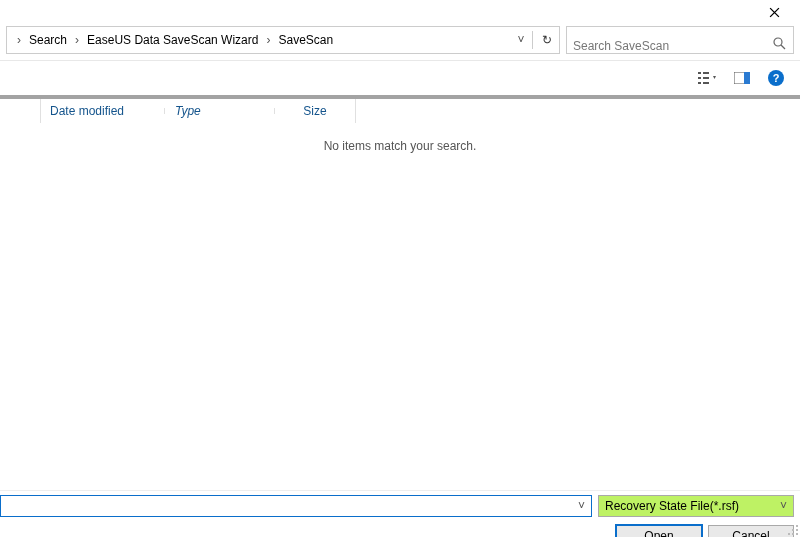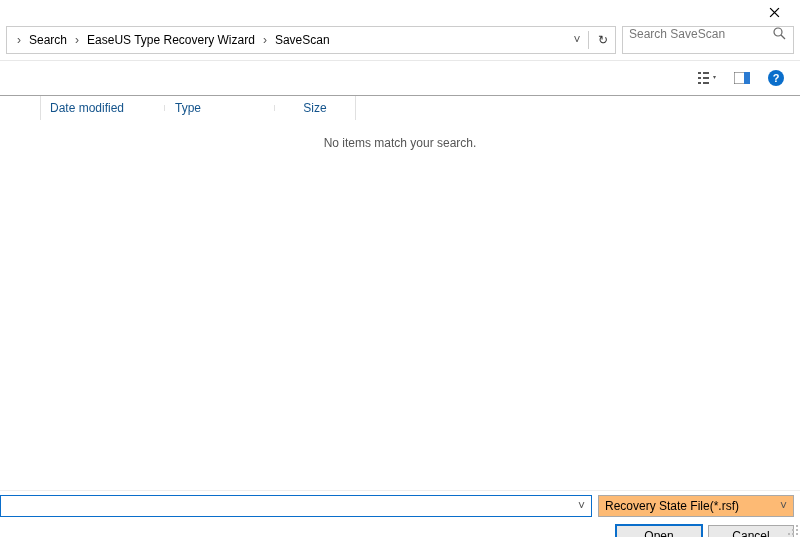--- a/index.html
+++ b/index.html
@@ -12,48 +12,48 @@
 
   
   .addr-row { height: 28px; margin: 2px 6px 6px 6px; display: flex; gap: 6px; }
   .addr-box { flex: 1; border: 1px solid #ccc; display: flex; align-items: center; padding-left: 4px; }
   .crumb-sep { padding: 0 6px; color: #555; }
   .crumb { padding: 0 2px; cursor: pointer; color: #000; }
   .addr-tail { margin-left: auto; display: flex; align-items: center; }
   .addr-dd { width: 18px; text-align: center; color: #555; cursor: pointer; }
   .addr-div { width: 1px; height: 18px; background: #ccc; margin: 0 2px; }
   .addr-refresh { width: 24px; text-align: center; cursor: pointer; color: #333; }
-  .search-box { width: 172px; border: 1px solid #ccc; display: flex; align-items: flex-start; padding: 0 6px; color: #888; }
+  .search-box { width: 228px; border: 1px solid #ccc; display: flex; align-items: flex-end; padding: 0 6px; color: #888; }
   .search-ph { flex: 1; color: #777; }
   .search-ico { width: 14px; color: #666; }
 
   .hr { height: 1px; background: #e8e8e8; margin: 0; }
 
   
   .toolbar-row { height: 34px; display: flex; justify-content: flex-end; align-items: center; padding-right: 10px; gap: 6px; }
   .tbtn { width: 28px; height: 22px; display: flex; align-items: center; justify-content: center; cursor: pointer; }
   .help-icon { width: 16px; height: 16px; background: #0a6ecb; color: #fff; border-radius: 50%; text-align: center; line-height: 16px; font-weight: bold; font-size: 11px; }
 
   
-  .content { position: relative; height: 396px; border-top: 1px solid #a3a3a3; border-bottom: 1px solid #eee; }
+  .content { position: relative; height: 396px; border-top: 4px solid #a3a3a3; border-bottom: 1px solid #eee; }
   .columns { position: absolute; left: 40px; top: 0; display: flex; height: 24px; align-items: center; }
   .col { color: #14548c; font-size: 12px; padding: 0 10px; position: relative; }
   .col::after { content: ""; position: absolute; right: 0; top: 4px; bottom: 4px; width: 1px; background: #e0e0e0; }
   .c-date { width: 125px; }
-  .c-type { width: 110px; }
+  .c-type { width: 110px; font-style: italic; }
   .c-size { width: 80px; text-align: center; }
   .c-size::after { display: none; }
   .col-edge { position: absolute; top: 0; height: 24px; width: 1px; background: #e0e0e0; }
   .empty-msg { position: absolute; left: 0; right: 0; top: 40px; text-align: center; color: #555; }
 
   
   .file-row { display: flex; gap: 6px; padding: 4px 6px 6px 0; align-items: center; }
   .filename-input { flex: 1; height: 22px; border: 1px solid #0a6ecb; display: flex; align-items: center; padding-left: 4px; }
   .dd-arrow { margin-left: auto; padding: 0 6px; color: #555; cursor: pointer; }
-  .filetype { width: 196px; height: 22px; border: 1px solid #a9a9a9; background: #fdba74; display: flex; align-items: center; padding-left: 6px; cursor: pointer; }
+  .filetype { width: 196px; height: 22px; border: 1px solid #a9a9a9; background: #bef264; display: flex; align-items: center; padding-left: 6px; cursor: pointer; }
 
   
   .btn-row { display: flex; justify-content: flex-end; gap: 6px; padding: 2px 6px 6px 6px; }
   .btn { width: 86px; height: 22px; border: 1px solid #a9a9a9; background: #e9e9e9; text-align: center; line-height: 20px; cursor: pointer; }
   .btn.primary { border: 1px solid #0a6ecb; outline: 1px solid #0a6ecb; }
 
   
   .grip { position: absolute; right: 1px; bottom: 1px; width: 12px; height: 12px; }
   .grip span { position: absolute; width: 2px; height: 2px; background: #bbb; }
 </style>
@@ -66,21 +66,21 @@
         <path d="M1 1 L9 9 M9 1 L1 9" stroke="#000" stroke-width="1.2"></path>
       </svg>
   </div>
 </div>
 
 <div class="addr-row">
   <div class="addr-box">
     <span class="crumb-sep">›</span>
     <span class="crumb">Search</span>
     <span class="crumb-sep">›</span>
-    <span class="crumb">EaseUS Type Recovery Wizard</span>
+    <span class="crumb">EaseUS Data SaveScan Wizard</span>
     <span class="crumb-sep">›</span>
     <span class="crumb">SaveScan</span>
     <div class="addr-tail">
       <div class="addr-dd">˅</div>
       <div class="addr-div"></div>
       <div class="addr-refresh">↻</div>
     </div>
   </div>
   <div class="search-box">
     <span class="search-ph">Search SaveScan</span>

